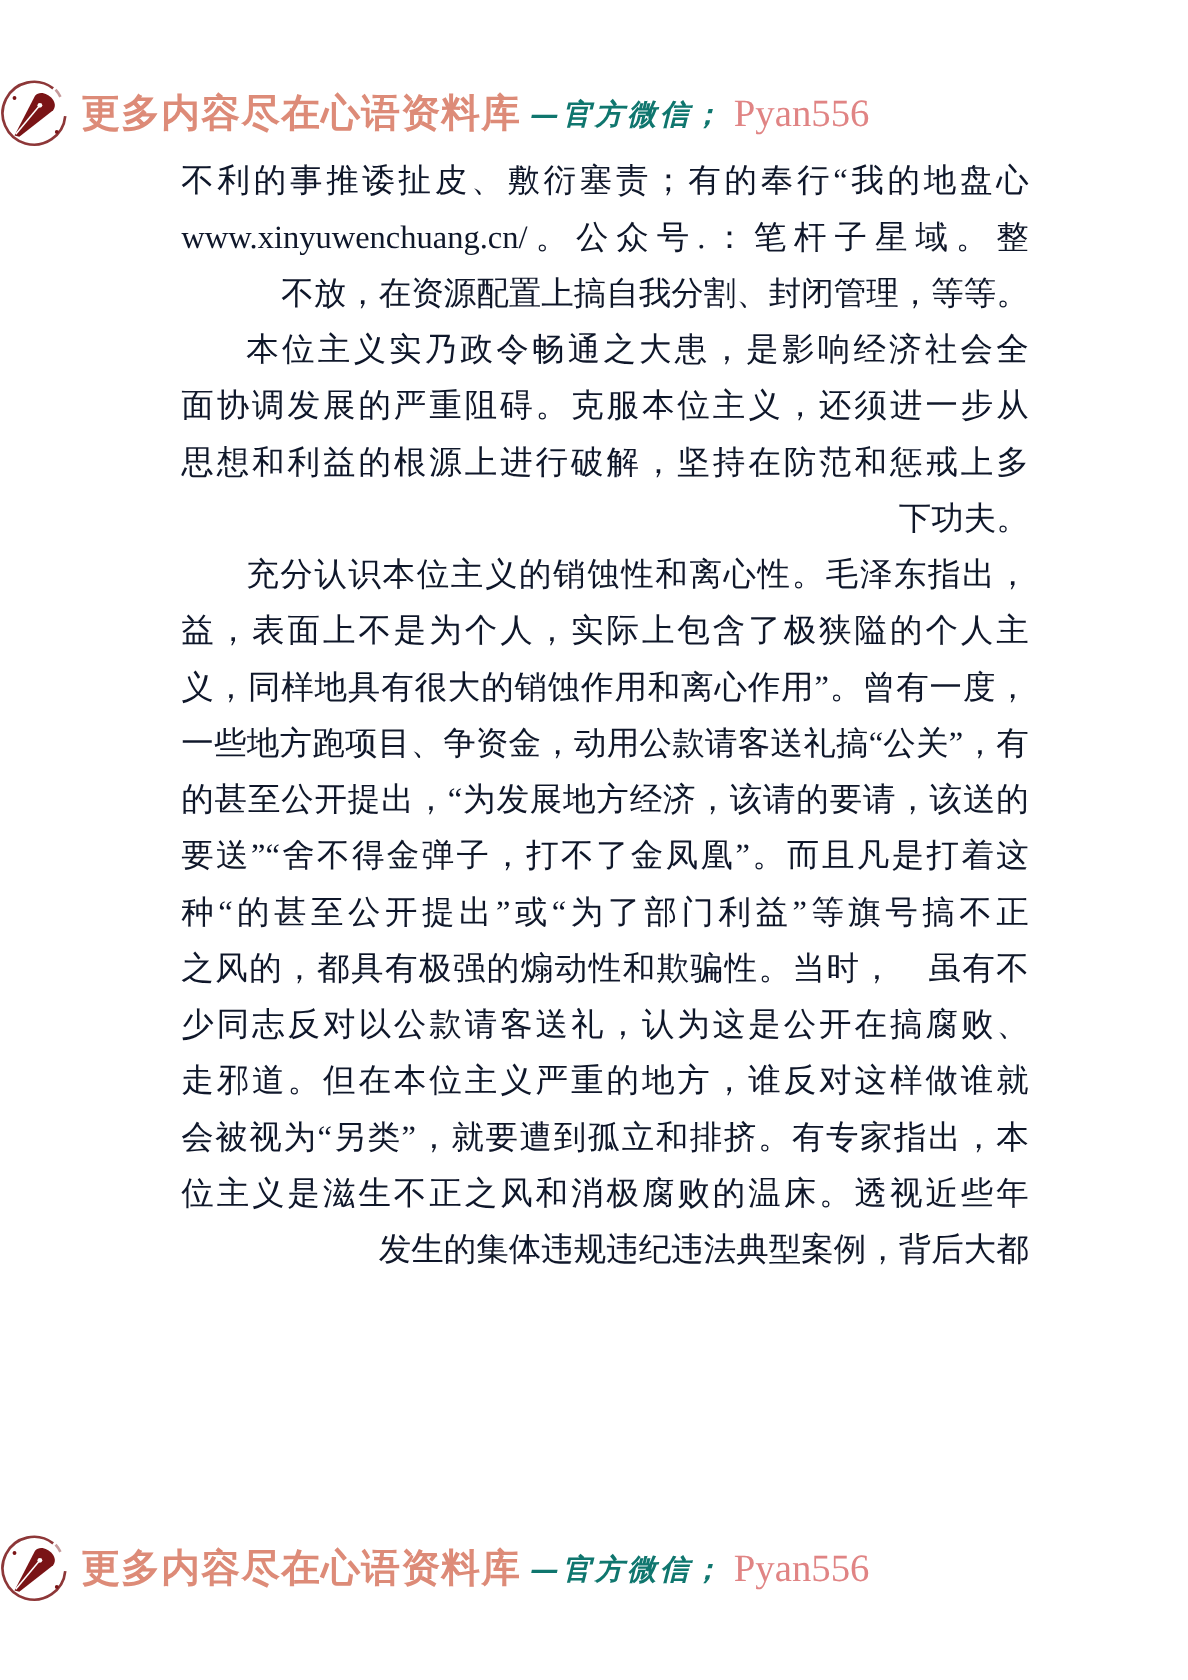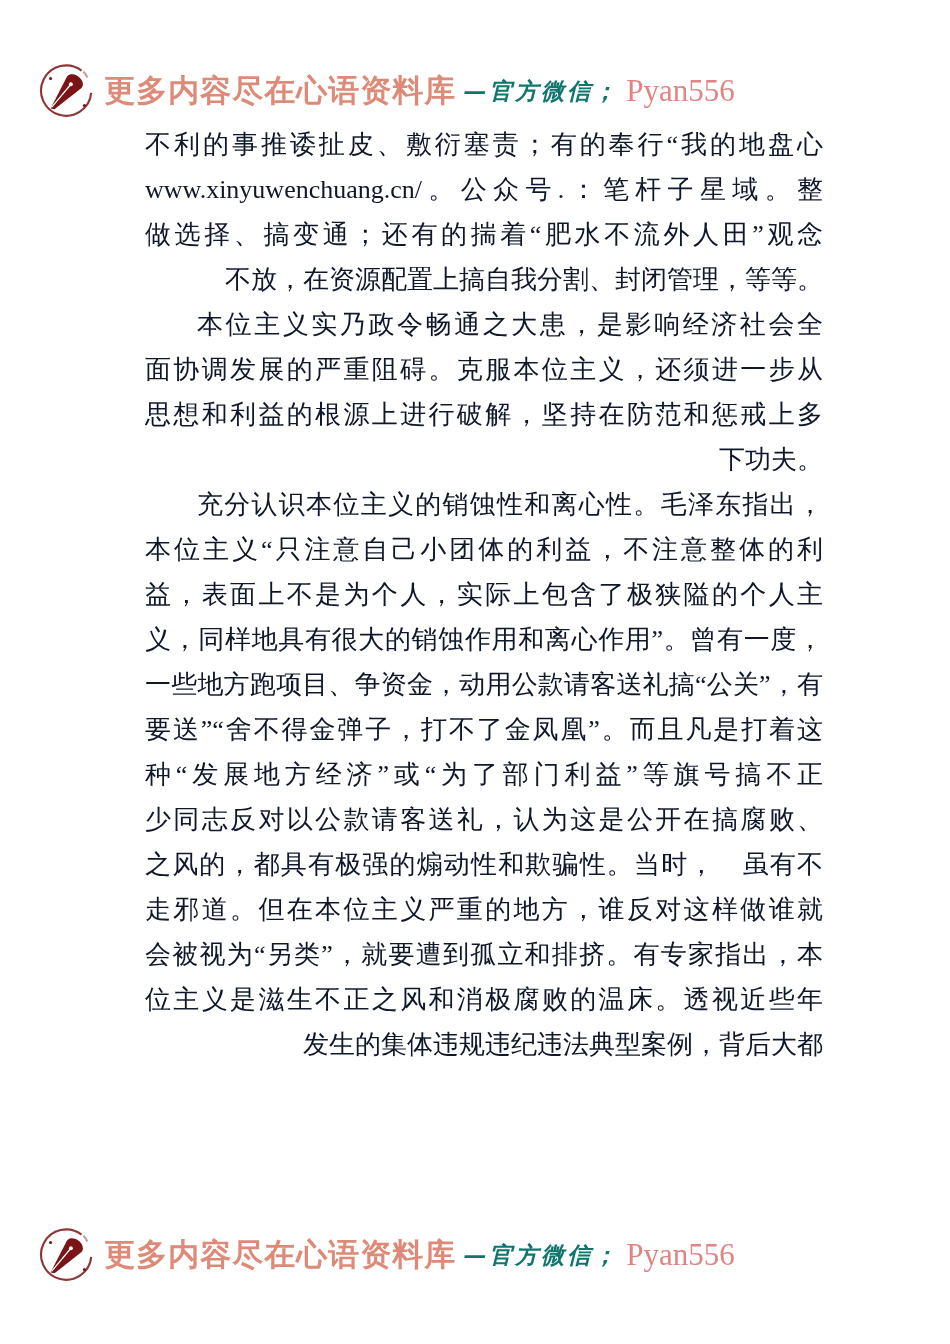--- a/index.html
+++ b/index.html
@@ -7,21 +7,20 @@
     width: 950px; height: 1344px;
     background: #ffffff;
     font-family: "Liberation Serif", "DejaVu Serif", serif;
     overflow: hidden;
     position: relative;
   }
   .watermark {
     position: absolute;
     left: 0; width: 774px;
     display: flex;
-    justify-content: center;
     align-items: center;
     gap: 7px;
     user-select: none;
   }
   .watermark.top { top: 62px; }
   .watermark.bottom { top: 1226px; }
   .wm-logo { width: 58px; height: 58px; flex: 0 0 auto; }
   .wm-main {
     color: #dd8b78;
     font-size: 31px;
@@ -83,35 +82,34 @@
     </svg>
   </span>
   <span class="wm-main">更多内容尽在心语资料库</span>
   <span class="wm-label">—官方微信；</span>
   <span class="wm-id">Pyan556</span>
 </div>
 
 <div class="doc-body">
     <div class="line j">不利的事推诿扯皮、敷衍塞责；有的奉行“我的地盘心</div>
     <div class="line j">www.xinyuwenchuang.cn/。公众号.：笔杆子星域。整</div>
-    <div class="line j">做选择、搞变通；还有的揣着“肥水不流外人田”观念</div>
     <div class="line">不放，在资源配置上搞自我分割、封闭管理，等等。</div>
     <div class="line j ind">本位主义实乃政令畅通之大患，是影响经济社会全</div>
     <div class="line j">面协调发展的严重阻碍。克服本位主义，还须进一步从</div>
     <div class="line j">思想和利益的根源上进行破解，坚持在防范和惩戒上多</div>
     <div class="line">下功夫。</div>
     <div class="line j ind">充分认识本位主义的销蚀性和离心性。毛泽东指出，</div>
-    <div class="line j">本位主义“只注意自己小团体的利益，不注意整体的利</div>
     <div class="line j">益，表面上不是为个人，实际上包含了极狭隘的个人主</div>
     <div class="line j">义，同样地具有很大的销蚀作用和离心作用”。曾有一度，</div>
     <div class="line j">一些地方跑项目、争资金，动用公款请客送礼搞“公关”，有</div>
+    <div class="line j">的甚至公开提出，“为发展地方经济，该请的要请，该送的</div>
     <div class="line j">要送”“舍不得金弹子，打不了金凤凰”。而且凡是打着这</div>
-    <div class="line j">种“发展地方经济”或“为了部门利益”等旗号搞不正</div>
+    <div class="line j">种“的甚至公开提出”或“为了部门利益”等旗号搞不正</div>
+    <div class="line j">之风的，都具有极强的煽动性和欺骗性。当时，　虽有不</div>
     <div class="line j">少同志反对以公款请客送礼，认为这是公开在搞腐败、</div>
-    <div class="line j">之风的，都具有极强的煽动性和欺骗性。当时，　虽有不</div>
     <div class="line j">走邪道。但在本位主义严重的地方，谁反对这样做谁就</div>
     <div class="line j">会被视为“另类”，就要遭到孤立和排挤。有专家指出，本</div>
     <div class="line j">位主义是滋生不正之风和消极腐败的温床。透视近些年</div>
     <div class="line">发生的集体违规违纪违法典型案例，背后大都</div>
   </div>
 
 <div class="watermark bottom">
   <span class="wm-logo">
     <svg viewBox="0 0 60 60" width="58" height="58">
       <g fill="none" stroke="#7a1416" stroke-width="2.2" opacity="0.85">

